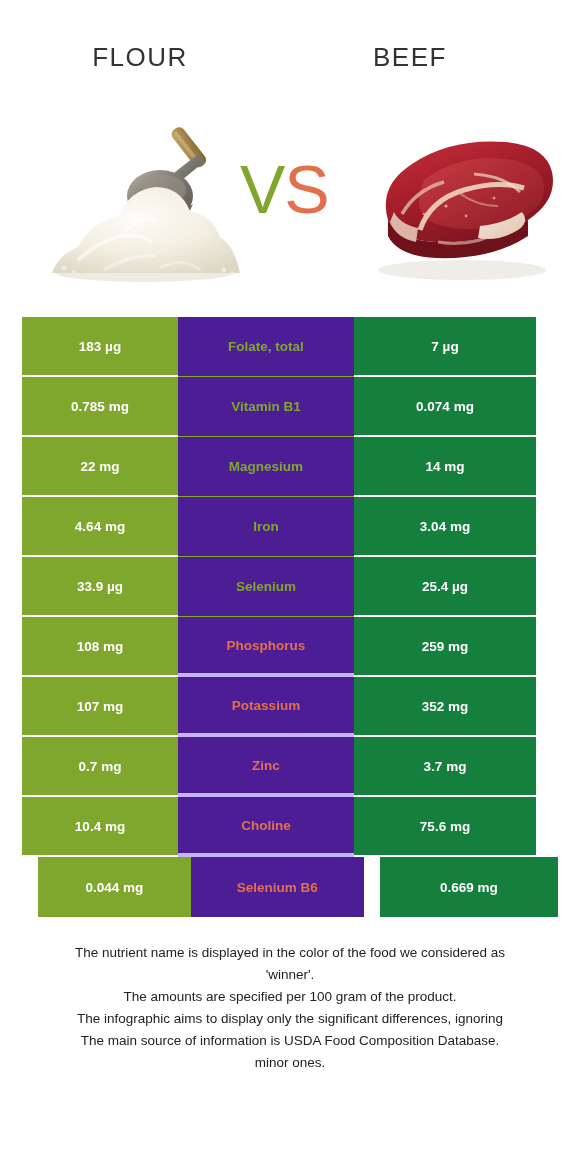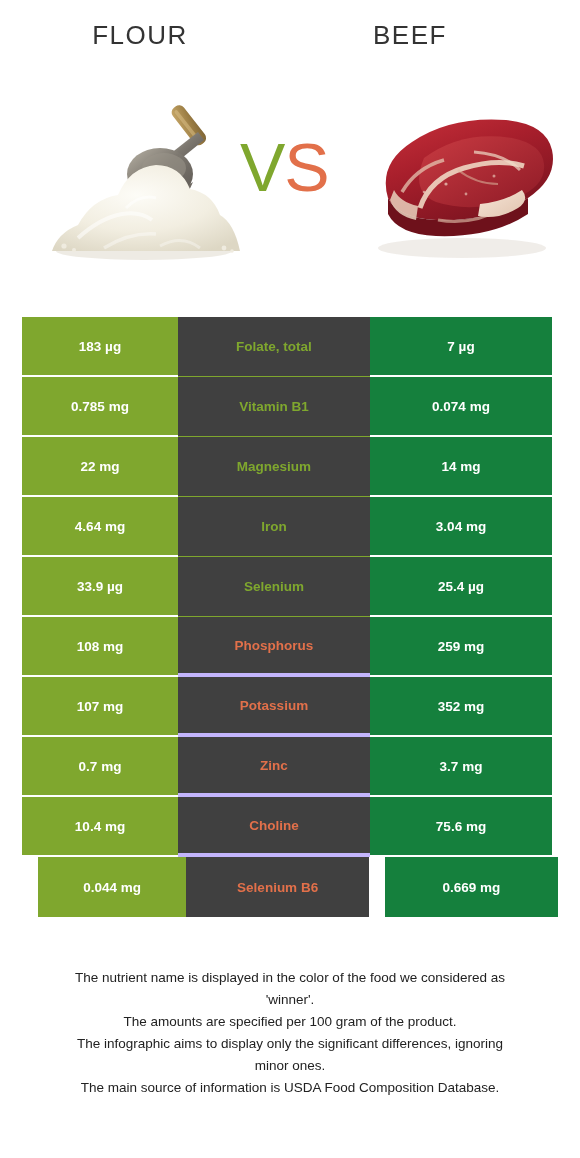--- a/index.html
+++ b/index.html
@@ -13,20 +13,21 @@
     font-family: "Liberation Sans", sans-serif;
     overflow: hidden;
     position: relative;
   }
 
   
   .header {
     position: relative;
     height: 300px;
     width: 540px;
+    margin-top: 22px;
   }
   .food-title {
     position: absolute;
     top: 20px;
     font-family: "Liberation Sans", sans-serif;
     font-size: 26px;
     font-weight: 300;
     letter-spacing: 1.5px;
     color: #333333;
     text-align: center;
@@ -77,22 +78,22 @@
     font-weight: 600;
     box-sizing: border-box;
   }
   .cell-left {
     width: 156px;
     background: #7FA72E;
     color: #ffffff;
     border-bottom: 2px solid #ffffff;
   }
   .cell-mid {
-    width: 192px;
-    background: #404040;
+    width: 176px;
+    background: #4c1d95;
     box-sizing: border-box;
   }
   .cell-right {
     width: 182px;
     background: #15803d;
     color: #ffffff;
     border-bottom: 2px solid #ffffff;
   }
   .cell-mid.win-flour {
     color: #7FA72E;
@@ -103,21 +104,21 @@
     border-bottom: 4px solid #c4b5fd;
   }
   .row:last-child .cell-left,
   .row:last-child .cell-right { border-bottom: none; margin-left: 16px; }
   .row:last-child .cell-mid { border-bottom: none; }
 
   
   .footnotes {
     position: absolute;
     left: 0;
-    top: 967px;
+    top: 942px;
     width: 580px;
     text-align: center;
     font-size: 13.5px;
     line-height: 22px;
     color: #222222;
     padding: 0 28px;
     box-sizing: border-box;
   }
   .footnote-line { display: block; }
 </style>
@@ -279,15 +280,15 @@
       <div class="cell cell-right">0.669 mg</div>
     </div>
   </div>
 
 <div class="footnotes">
 
 <span class="footnote-line">The nutrient name is displayed in the color of the food we considered as</span>
     <span class="footnote-line">'winner'.</span>
     <span class="footnote-line">The amounts are specified per 100 gram of the product.</span>
     <span class="footnote-line">The infographic aims to display only the significant differences, ignoring</span>
+    <span class="footnote-line">The main source of information is USDA Food Composition Database.</span>
     <span class="footnote-line">minor ones.</span>
-    <span class="footnote-line">The main source of information is USDA Food Composition Database.</span>
   </div>
 
 </body></html>

